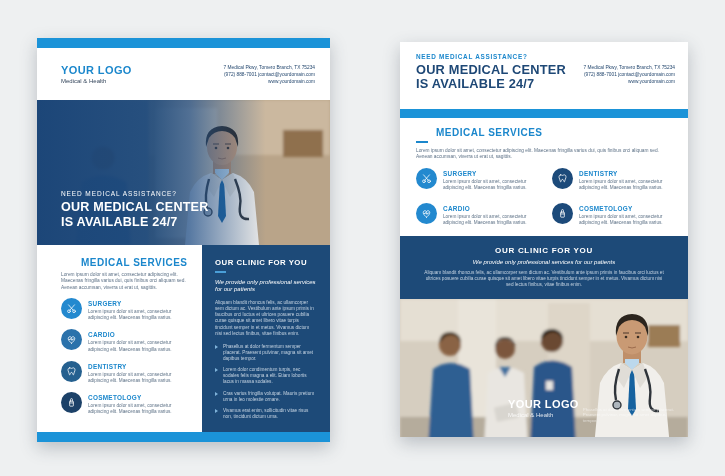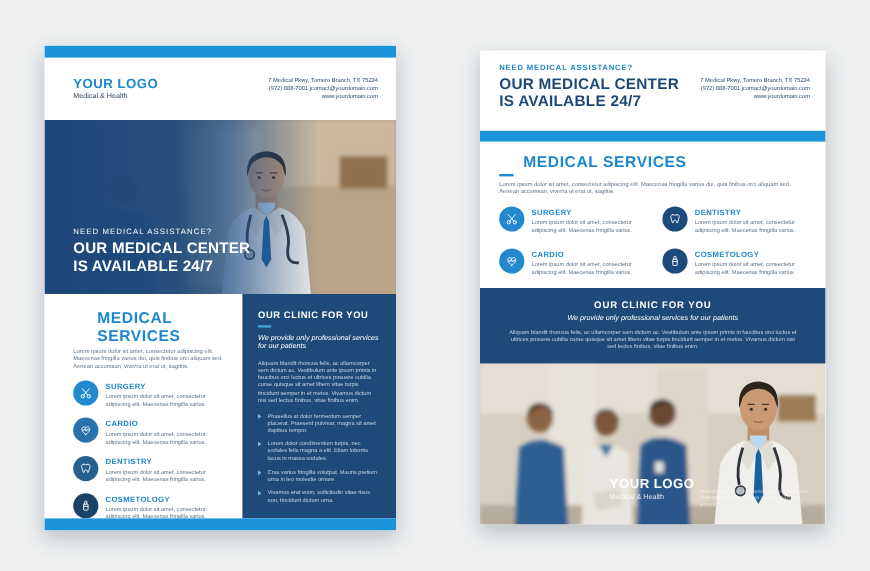--- a/index.html
+++ b/index.html
@@ -6,21 +6,21 @@
   .stage{position:relative;width:725px;height:476px;background:#eef0f1;overflow:hidden;
          font-family:"Liberation Sans",sans-serif;}
   .flyer{position:absolute;background:#fff;box-shadow:0 6px 16px rgba(55,65,80,.28);
          display:flex;flex-direction:column;overflow:hidden;}
   .flyer-left{left:37px;top:38px;width:293px;height:404px;}
   .flyer-right{left:400px;top:42px;width:288px;height:395px;}
 
   
   .accent-bar{height:10px;background:#1b93d8;flex:0 0 auto;}
   .contact{font-size:4.8px;line-height:7px;color:#24476e;text-align:right;}
-  .svc-heading{font-size:13px;font-weight:bold;color:#1b87cc;letter-spacing:.5px;padding-left:20px;}
+  .svc-heading{font-size:10px;font-weight:bold;color:#1b87cc;letter-spacing:.5px;padding-left:20px;}
   .dash{width:12px;height:2px;background:#1b87cc;margin:3px 0 5px;}
   .svc-intro{font-size:4.8px;line-height:6.4px;color:#5d7186;margin:4px 0 7px;}
   .svc-item{display:flex;gap:6px;margin-bottom:8px;align-items:flex-start;}
   .svc-icon{flex:0 0 auto;width:21px;height:21px;border-radius:50%;display:flex;
             align-items:center;justify-content:center;}
   .svc-icon svg{width:11px;height:11px;stroke:#fff;fill:none;stroke-width:1.7;
                 stroke-linecap:round;stroke-linejoin:round;}
   .svc-name{font-size:6.4px;font-weight:bold;color:#1b87cc;letter-spacing:.3px;margin:2px 0 2px;}
   .svc-desc{font-size:4.7px;line-height:6.1px;color:#5d7186;}
   .bullet{display:flex;gap:5px;margin-bottom:5px;}

